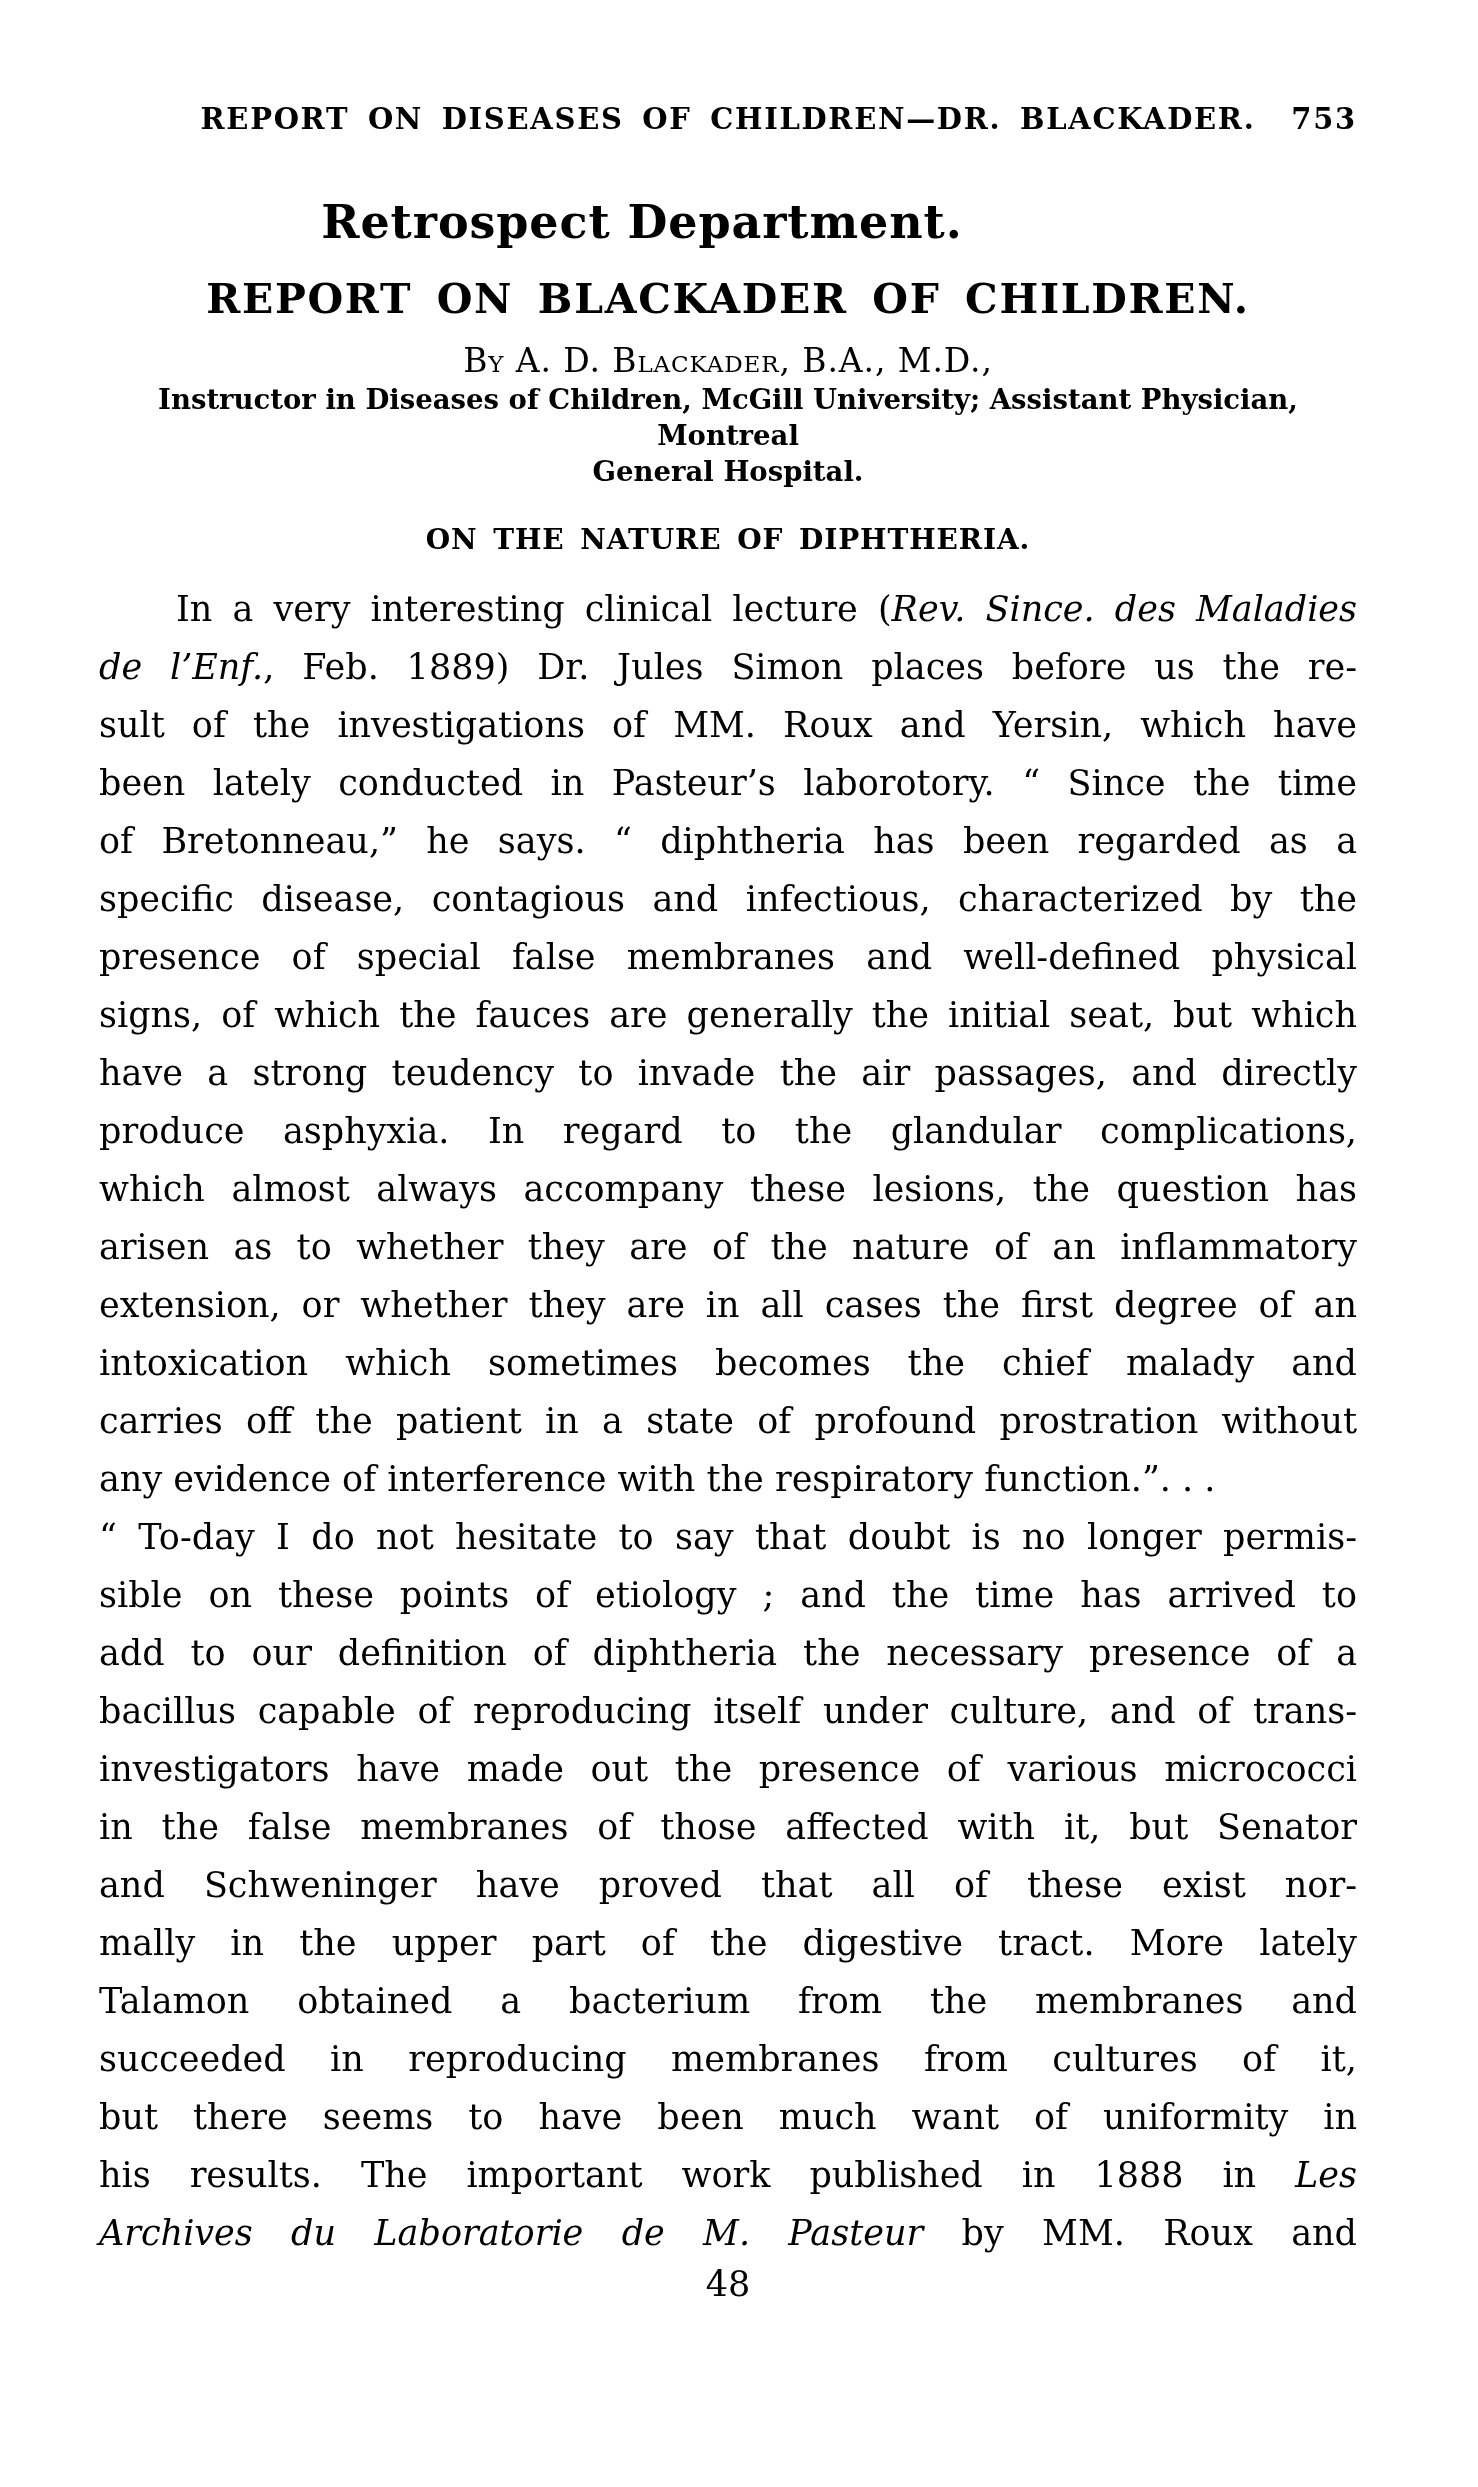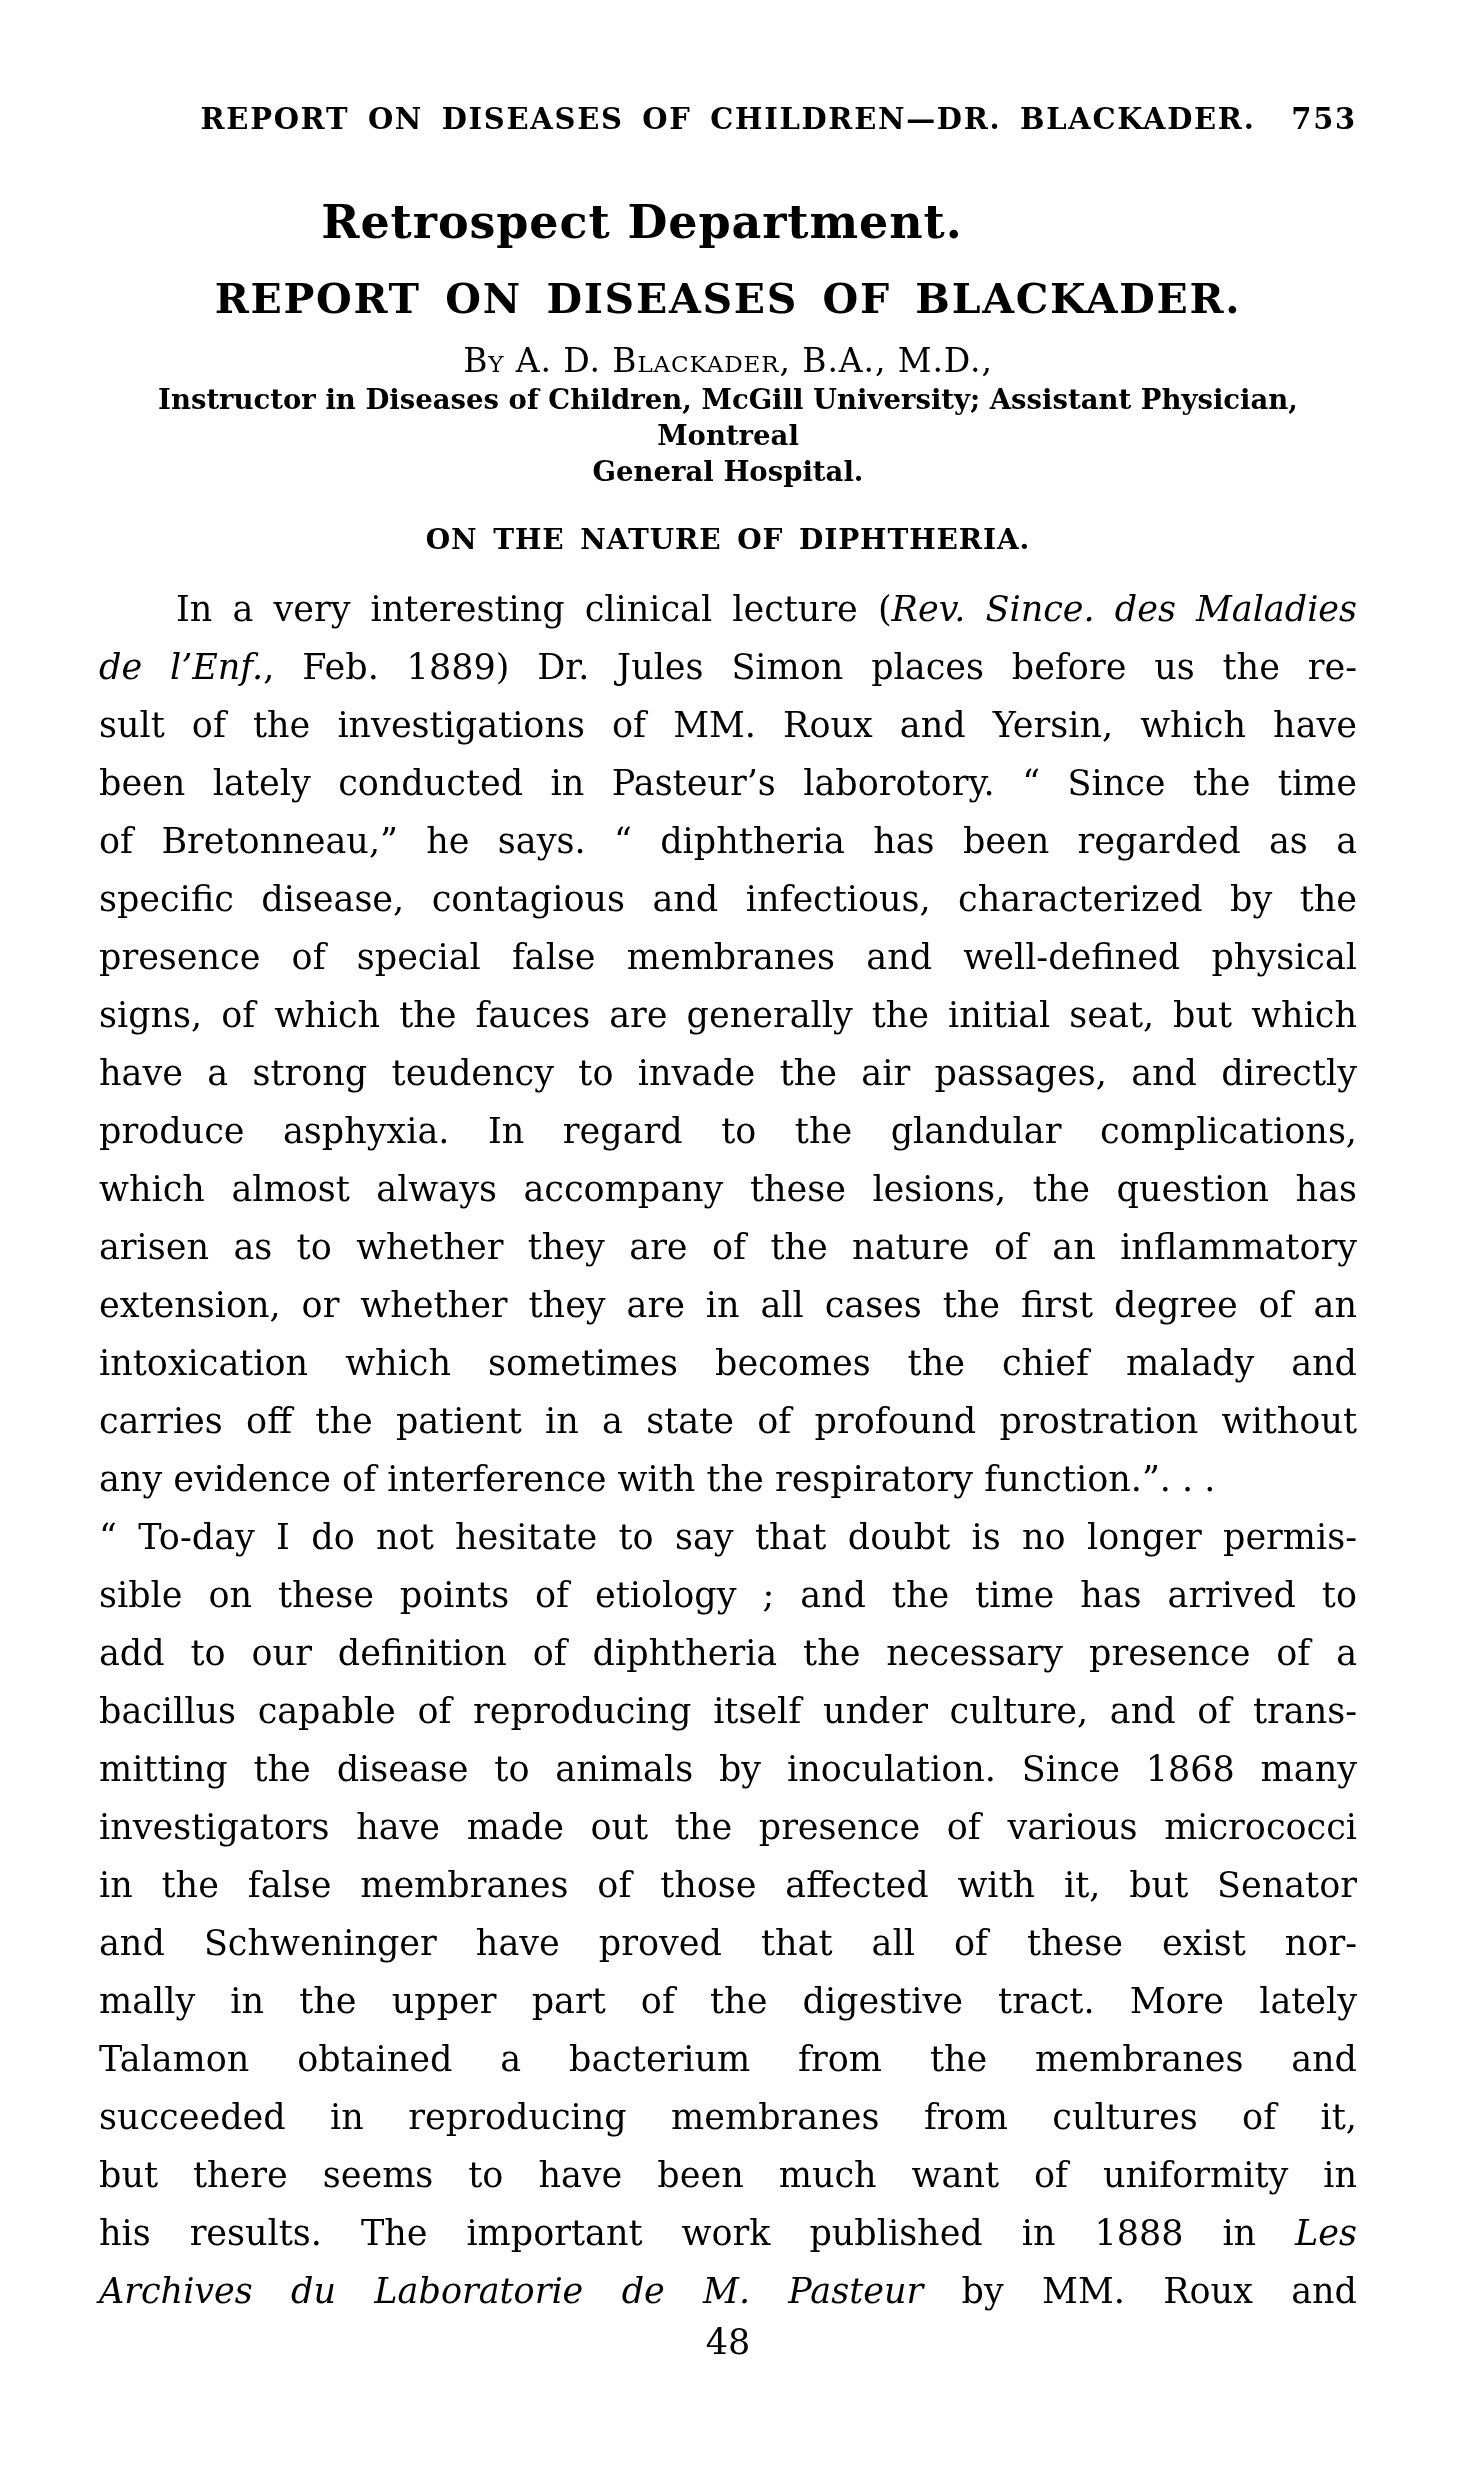--- a/index.html
+++ b/index.html
@@ -53,21 +53,21 @@
 
 <div class="page">
 
   <div class="running-header">
     <span class="rh-title">REPORT ON DISEASES OF CHILDREN—DR. BLACKADER.</span>
     <span class="folio">753</span>
   </div>
 
   <div class="department-title">Retrospect Department.</div>
 
-  <div class="article-title">REPORT ON DISEASES OF BLACKADER.</div>
+  <div class="article-title">REPORT ON BLACKADER OF CHILDREN.</div>
 
   <div class="byline">By A. D. Blackader, B.A., M.D.,</div>
 
   <div class="affiliation">
     <div>Instructor in Diseases of Children, McGill University; Assistant Physician, Montreal</div>
     <div>General Hospital.</div>
   </div>
 
   <div class="section-heading">ON THE NATURE OF DIPHTHERIA.</div>
 
@@ -88,21 +88,20 @@
         <div class="line"><span>extension, or whether they are in all cases the first degree of an</span></div>
         <div class="line"><span>intoxication which sometimes becomes the chief malady and</span></div>
         <div class="line"><span>carries off the patient in a state of profound prostration without</span></div>
         <div class="line no-stretch"><span>any evidence of interference with the respiratory function.”. . .</span></div>
       </div>
       <div>
         <div class="line"><span>“ To-day I do not hesitate to say that doubt is no longer permis-</span></div>
         <div class="line"><span>sible on these points of etiology ; and the time has arrived to</span></div>
         <div class="line"><span>add to our definition of diphtheria the necessary presence of a</span></div>
         <div class="line"><span>bacillus capable of reproducing itself under culture, and of trans-</span></div>
-        <div class="line"><span>mitting the disease to animals by inoculation. Since 1868 many</span></div>
         <div class="line"><span>investigators have made out the presence of various micrococci</span></div>
         <div class="line"><span>in the false membranes of those affected with it, but Senator</span></div>
         <div class="line"><span>and Schweninger have proved that all of these exist nor-</span></div>
         <div class="line"><span>mally in the upper part of the digestive tract. More lately</span></div>
         <div class="line"><span>Talamon obtained a bacterium from the membranes and</span></div>
         <div class="line"><span>succeeded in reproducing membranes from cultures of it,</span></div>
         <div class="line"><span>but there seems to have been much want of uniformity in</span></div>
         <div class="line"><span>his results. The important work published in 1888 in </span><span class="it">Les</span></div>
         <div class="line"><span class="it">Archives du Laboratorie de M. Pasteur</span><span> by MM. Roux and</span></div>
       </div>

